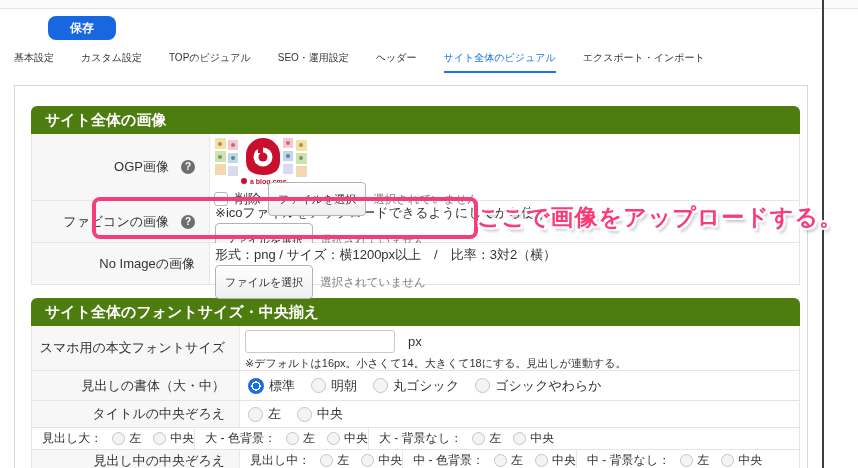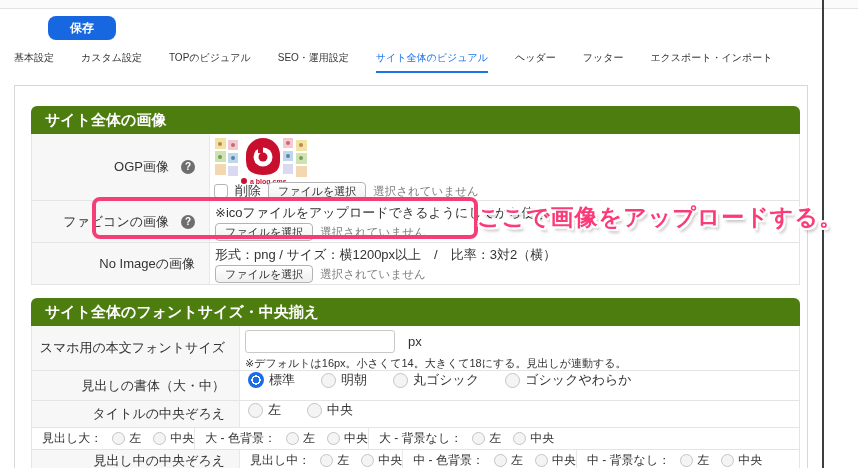--- a/index.html
+++ b/index.html
@@ -34,41 +34,41 @@
   .box-font .flabel { width:208px; }
   .fcontent { flex:1; background:#fff; min-width:0; }
 
   .help-icon { width:14px; height:14px; border-radius:50%; background:#6e6e6e; color:#fff;
     font-size:10px; font-weight:bold; line-height:14px; text-align:center; flex:none; cursor:pointer; }
 
   .row-ogp { height:66px; }
   .row-ogp .fcontent { padding:3px 0 0 4px; }
   .ogp-controls { display:flex; align-items:center; gap:7px; margin-top:1px; }
   .checkbox { width:14px; height:14px; border:1px solid #b5b5b5; border-radius:3px; background:#fff; flex:none; cursor:pointer; }
-  .file-btn { font-size:11px; height:18px; line-height:15px; padding:0 9px;
+  .file-btn { font-size:11px; height:34px; line-height:15px; padding:0 9px;
     border:1px solid #b3b3b3; border-radius:4px; background:linear-gradient(#fff,#efefef);
     color:#333; font-family:inherit; cursor:pointer; }
   .status { font-size:11.5px; color:#7d7d7d; }
   .small-label { font-size:13px; color:#333; }
 
   .row-favicon, .row-noimage { height:42px; }
   .row-favicon .fcontent, .row-noimage .fcontent { padding:3px 0 0 5px; }
   .note13 { font-size:13px; color:#333; line-height:17px; }
   .file-line { display:flex; align-items:center; gap:7px; margin-top:2px; }
 
   .row-fontsize { height:44px; }
   .row-fontsize .fcontent { padding:4px 0 0 5px; }
   .input-line { display:flex; align-items:center; gap:13px; }
   .text-input { width:150px; height:23px; border:1px solid #c9c9c9; border-radius:3px;
     font-family:inherit; font-size:13px; padding:0 6px; }
   .unit { font-size:13px; }
   .note11 { font-size:11px; color:#333; margin-top:3px; }
 
   .row-radios { height:30px; }
-  .row-radios .fcontent { display:flex; align-items:flex-start; gap:26px; padding-left:8px; }
+  .row-radios .fcontent { display:flex; align-items:center; gap:16px; padding-left:8px; }
   .row-titlealign { height:27px; }
   .radio-item { display:flex; align-items:center; gap:5px; font-size:13px; cursor:pointer; }
   .radio { width:15px; height:15px; border-radius:50%; border:1px solid #c4c4c4;
     background:#f4f4f4; flex:none; }
   .radio.checked { width:16px; height:16px; border:none;
     background:radial-gradient(circle,#1a6ce8 0 3px,#fff 3px 4.6px,#1a6ce8 4.6px); }
 
   .row-align { height:22px; }
   .row-align .fcontent { display:flex; padding:0; }
   .algroup { display:flex; align-items:center; gap:12px; padding-left:10px; }
@@ -92,23 +92,22 @@
 <div class="screen">
   <div class="top-strip"></div>
 
   <button class="save-btn">保存</button>
 
   <nav class="tabs">
     <div class="tab">基本設定</div>
     <div class="tab">カスタム設定</div>
     <div class="tab">TOPのビジュアル</div>
     <div class="tab">SEO・運用設定</div>
+    <div class="tab">ヘッダー</div>
     <div class="tab active">サイト全体のビジュアル</div>
-    <div class="tab">ヘッダー</div>
-    <div class="tab">フッター</div>
     <div class="tab">エクスポート・インポート</div>
   </nav>
 
   <div class="panel">
 
     <section class="box box-images">
       <div class="box-header">サイト全体の画像</div>
       <div class="box-table">
 
         <div class="frow row-ogp">

